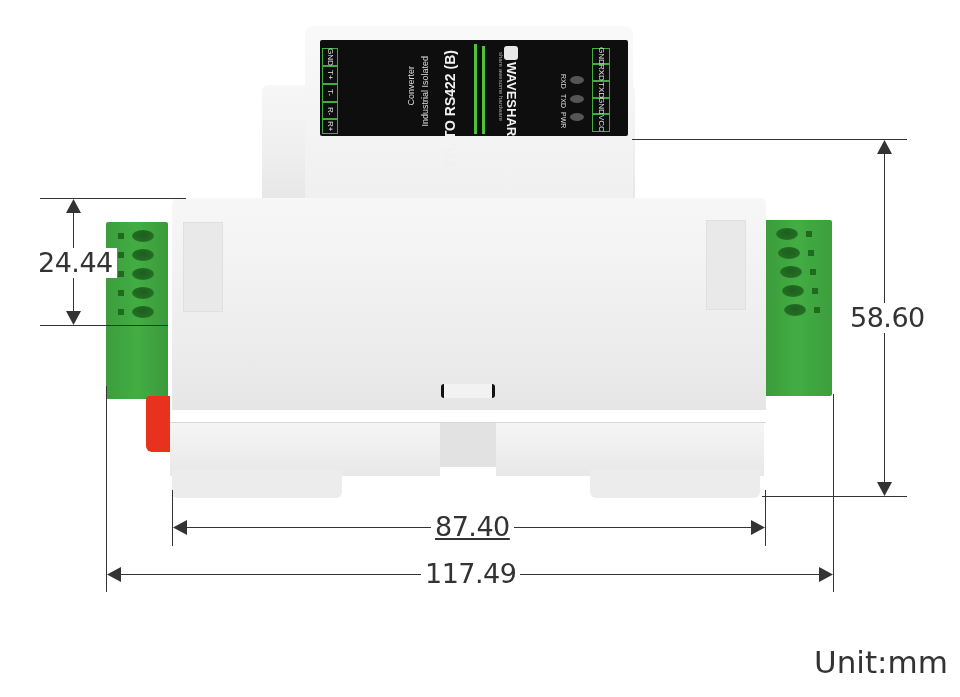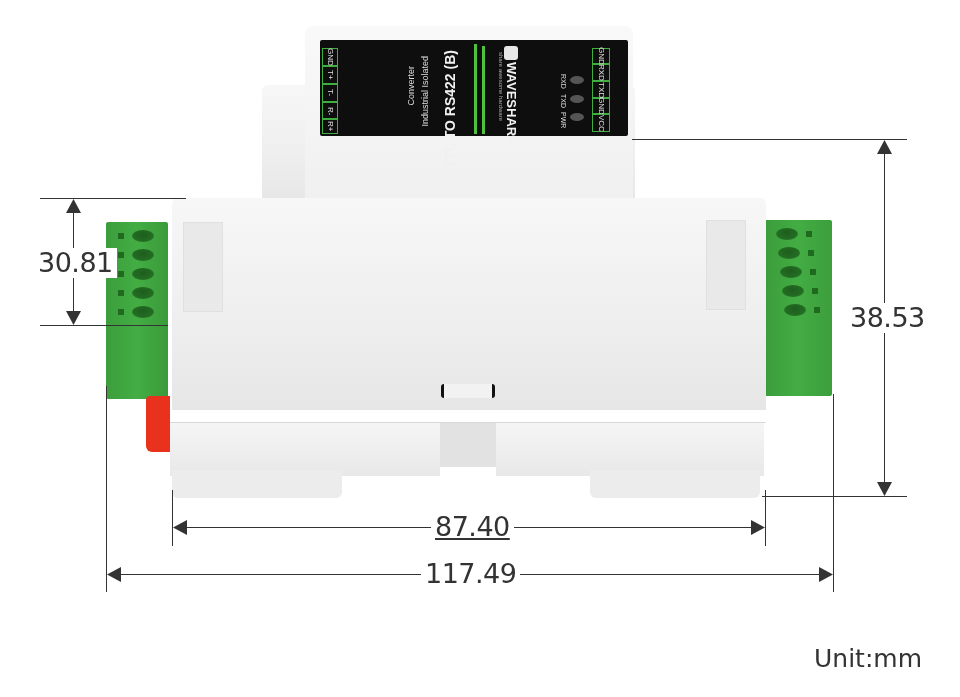--- a/index.html
+++ b/index.html
@@ -104,32 +104,32 @@
 
 <div class="line" style="left:40px;top:198px;width:146px;height:1px;"></div>
 <div class="line" style="left:40px;top:325px;width:128px;height:1px;"></div>
 <div class="line" style="left:73px;top:206px;width:1px;height:112px;"></div>
 <svg class="abs" style="left:66px;top:199px;" width="15" height="14">
     <polygon points="7.5,0 0,14 15,14" fill="#333"></polygon>
   </svg>
 <svg class="abs" style="left:66px;top:311px;" width="15" height="14">
     <polygon points="0,0 15,0 7.5,14" fill="#333"></polygon>
   </svg>
-<div class="dimtext" style="left:34px;top:248px;">30.81</div>
+<div class="dimtext" style="left:34px;top:248px;">24.44</div>
 
 <div class="line" style="left:632px;top:139px;width:275px;height:1px;"></div>
 <div class="line" style="left:762px;top:496px;width:145px;height:1px;"></div>
 <div class="line" style="left:884px;top:148px;width:1px;height:340px;"></div>
 <svg class="abs" style="left:877px;top:140px;" width="15" height="14">
     <polygon points="7.5,0 0,14 15,14" fill="#333"></polygon>
   </svg>
 <svg class="abs" style="left:877px;top:482px;" width="15" height="14">
     <polygon points="0,0 15,0 7.5,14" fill="#333"></polygon>
   </svg>
-<div class="dimtext" style="left:846px;top:303px;">38.53</div>
+<div class="dimtext" style="left:846px;top:303px;">58.60</div>
 
 <div class="line" style="left:172px;top:490px;width:1px;height:56px;"></div>
 <div class="line" style="left:765px;top:490px;width:1px;height:56px;"></div>
 <div class="line" style="left:180px;top:527px;width:578px;height:1px;"></div>
 <svg class="abs" style="left:173px;top:520px;" width="14" height="15">
     <polygon points="0,7.5 14,0 14,15" fill="#333"></polygon>
   </svg>
 <svg class="abs" style="left:751px;top:520px;" width="14" height="15">
     <polygon points="14,7.5 0,0 0,15" fill="#333"></polygon>
   </svg>
@@ -139,13 +139,13 @@
 <div class="line" style="left:833px;top:394px;width:1px;height:198px;"></div>
 <div class="line" style="left:114px;top:574px;width:712px;height:1px;"></div>
 <svg class="abs" style="left:107px;top:567px;" width="14" height="15">
     <polygon points="0,7.5 14,0 14,15" fill="#333"></polygon>
   </svg>
 <svg class="abs" style="left:819px;top:567px;" width="14" height="15">
     <polygon points="14,7.5 0,0 0,15" fill="#333"></polygon>
   </svg>
 <div class="dimtext" style="left:421px;top:559px;">117.49</div>
 
-<div class="abs" style="left:814px;top:644px;font-family:'DejaVu Sans',sans-serif;font-size:25px;color:#333;">Unit:mm</div>
+<div class="abs" style="left:814px;top:644px;font-family:'DejaVu Sans',sans-serif;font-size:31px;color:#333;">Unit:mm</div>
 
 </body></html>

